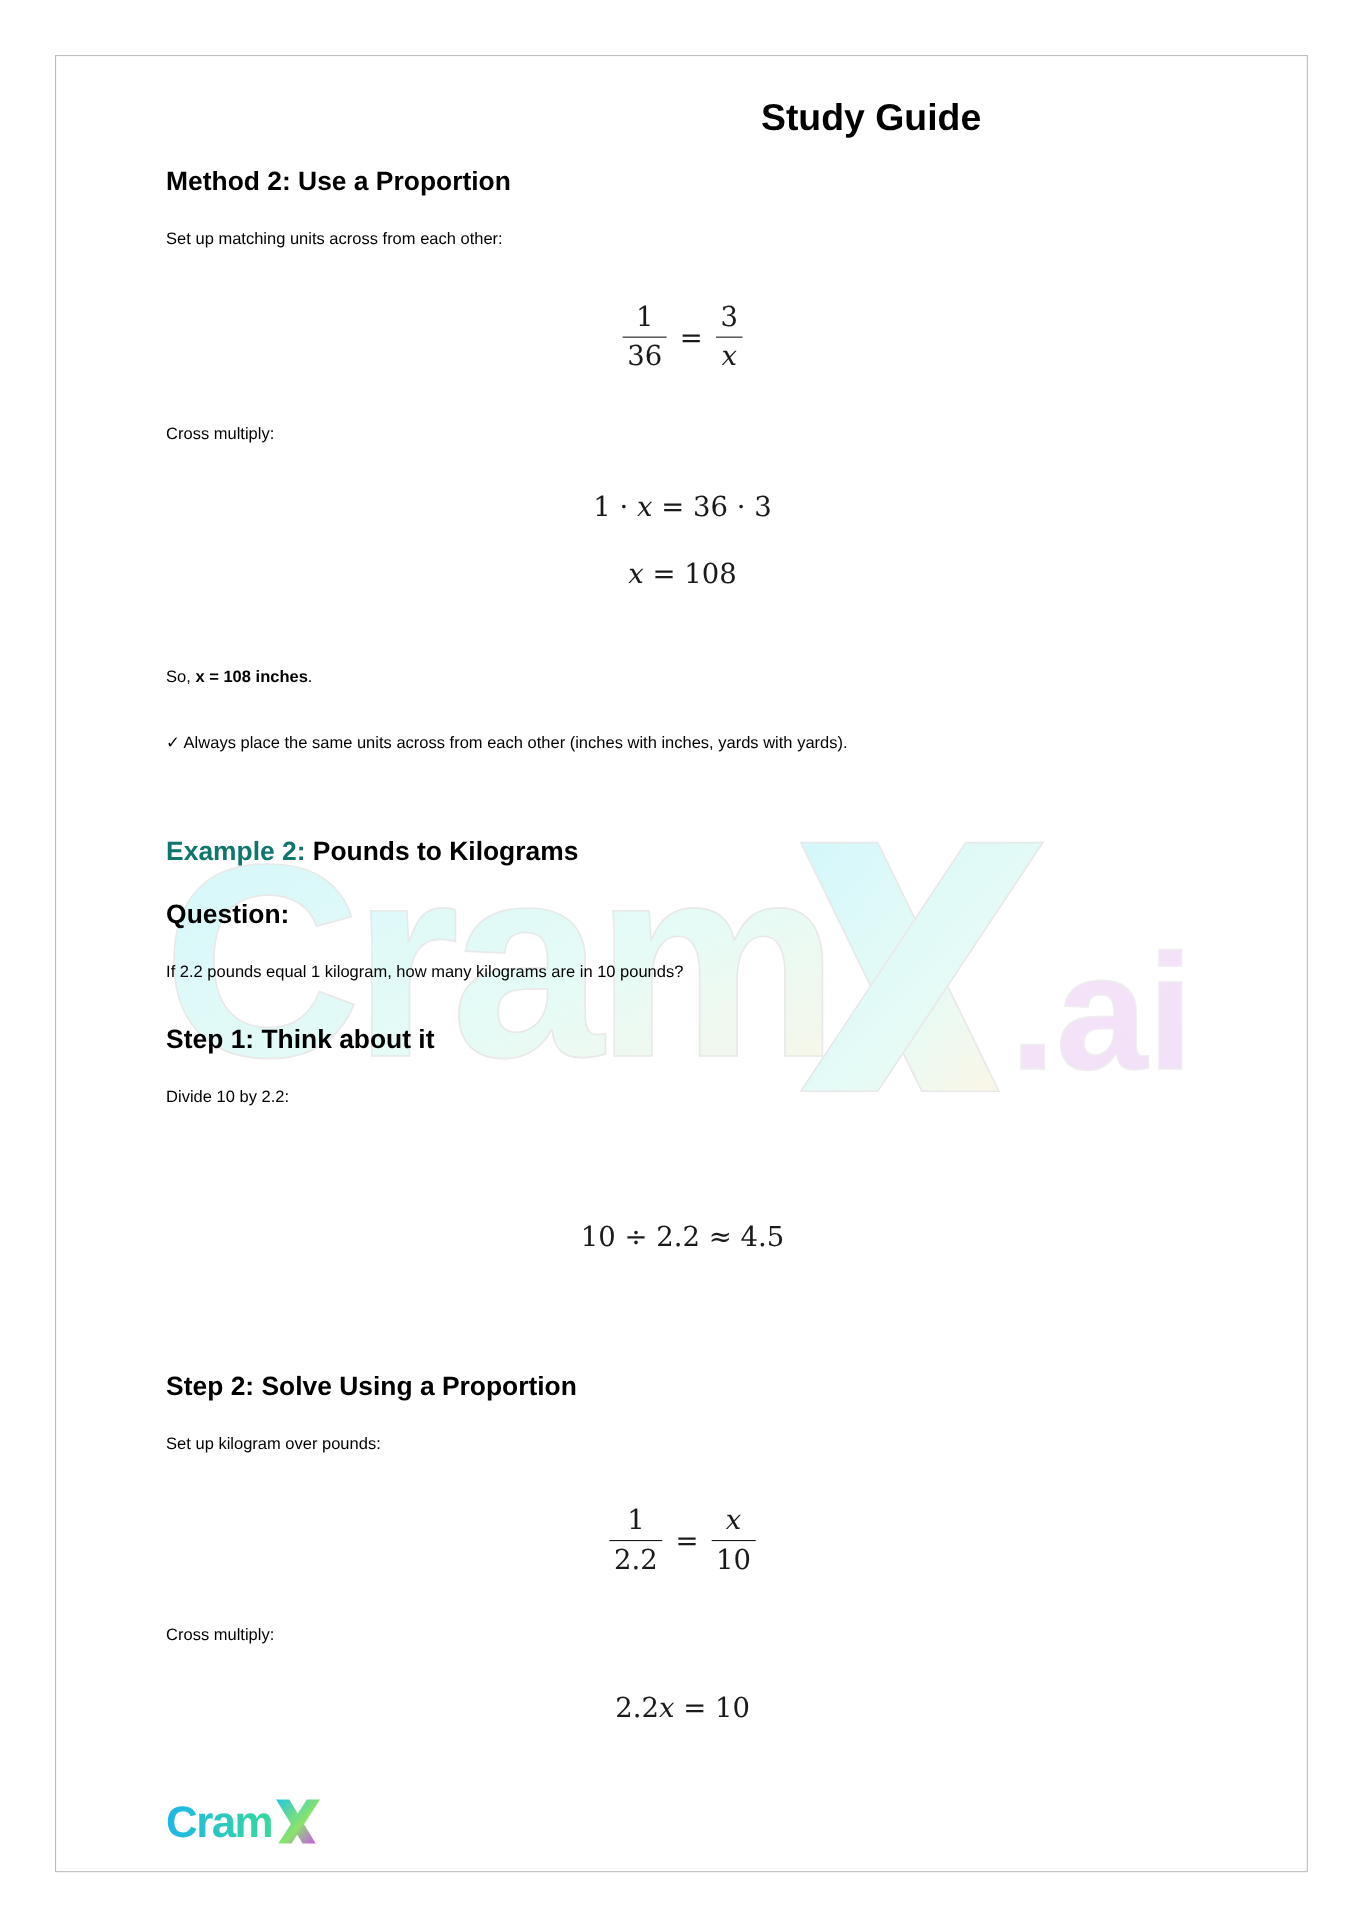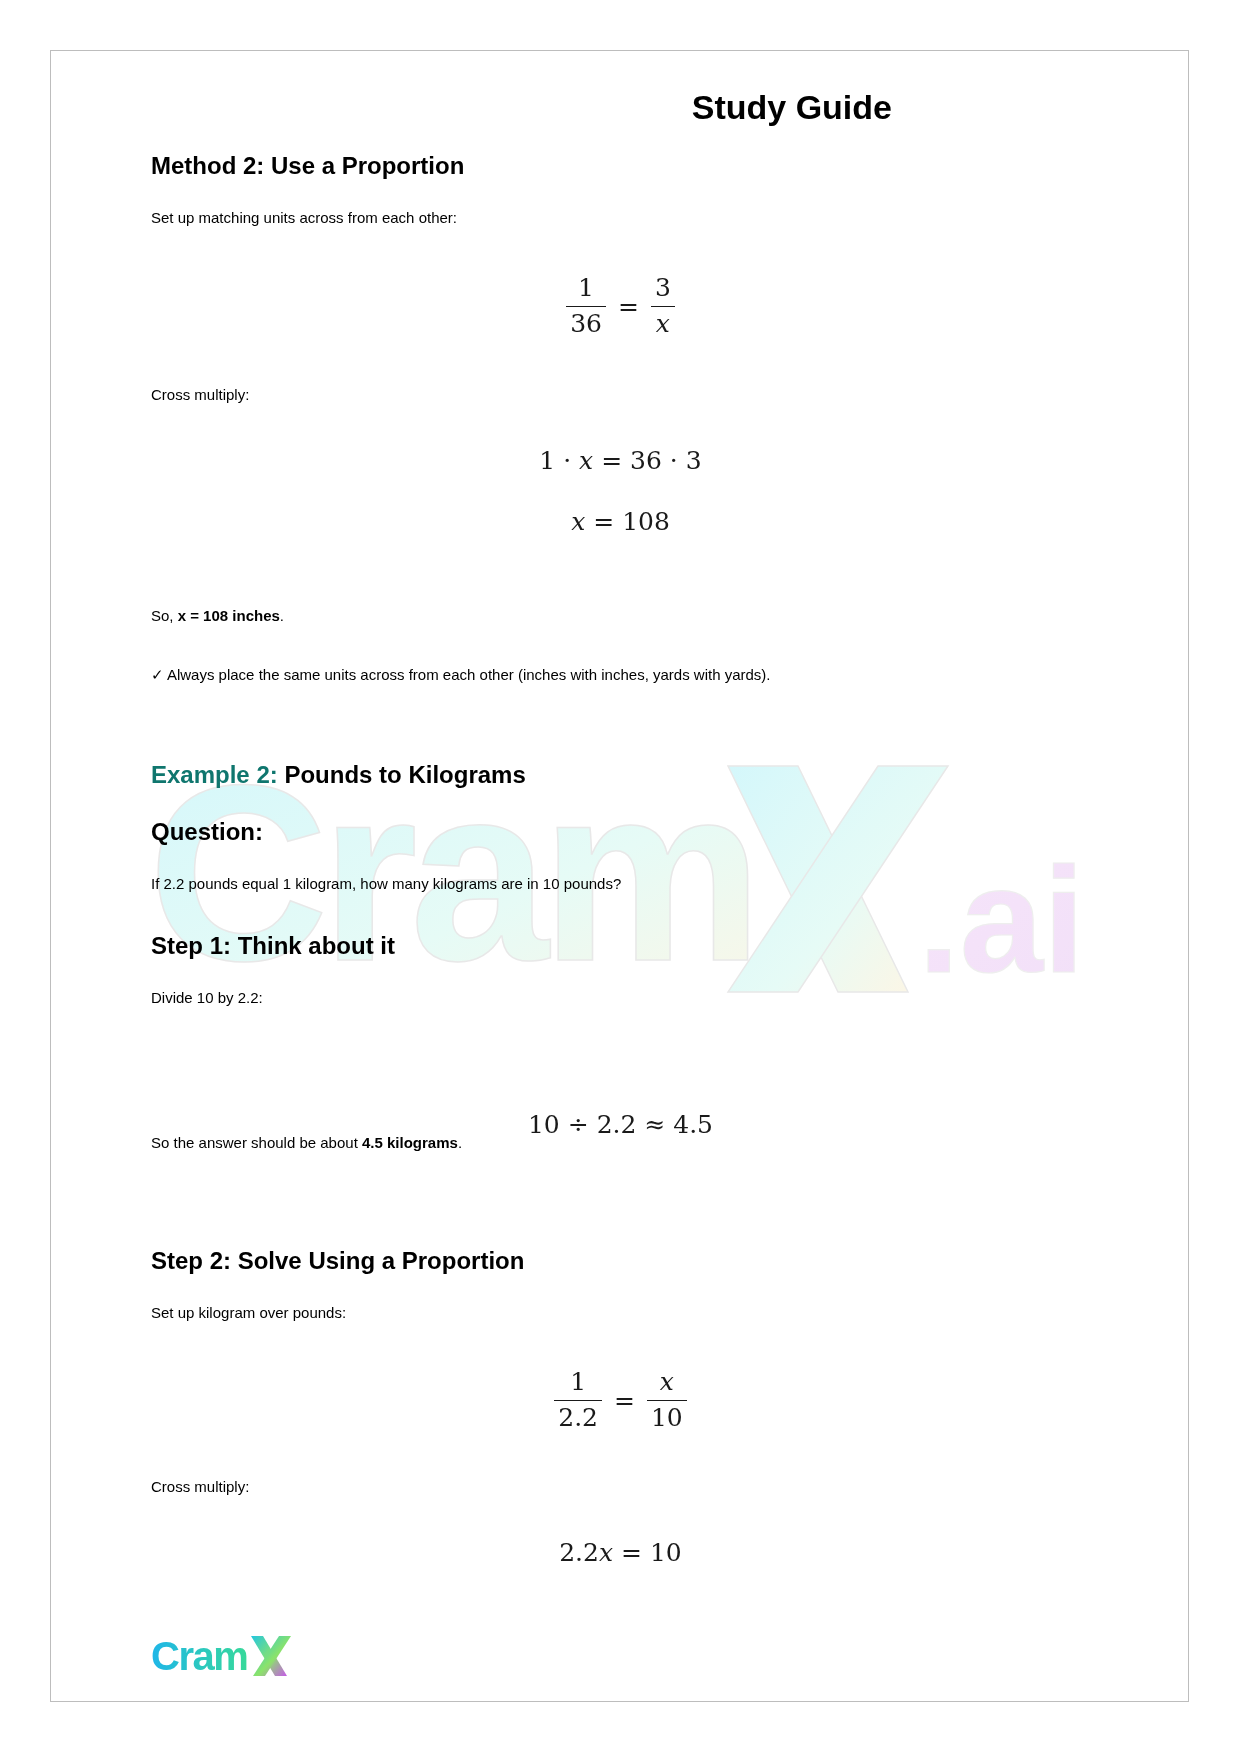--- a/index.html
+++ b/index.html
@@ -162,23 +162,20 @@
   <div class="abs h" style="top:818px;text-align:center;">Question:</div>
   <div class="abs p" style="top:875px;">If 2.2 pounds equal 1 kilogram, how many kilograms are in 10 pounds?</div>
 
   <div class="abs h" style="top:932px;">Step 1: Think about it</div>
   <div class="abs p" style="top:989px;">Divide 10 by 2.2:</div>
 
   <div class="abs math" style="top:1110px;">
     <span>10</span> <span>÷</span> <span>2.2</span> <span>≈</span> <span>4.5</span>
   </div>
 
-  <div class="abs p" style="top:1134px;">
-    <span>So the answer should be about </span><b>4.5 kilograms</b><span>.</span>
-  </div>
 
   <div class="abs h" style="top:1247px;">Step 2: Solve Using a Proportion</div>
   <div class="abs p" style="top:1304px;">Set up kilogram over pounds:</div>
 
   <div class="abs math" style="top:1367px;">
     <span class="frac">
       <span class="fr">
           <span class="num">1</span>
           <span class="bar"></span>
           <span class="num">2.2</span>

